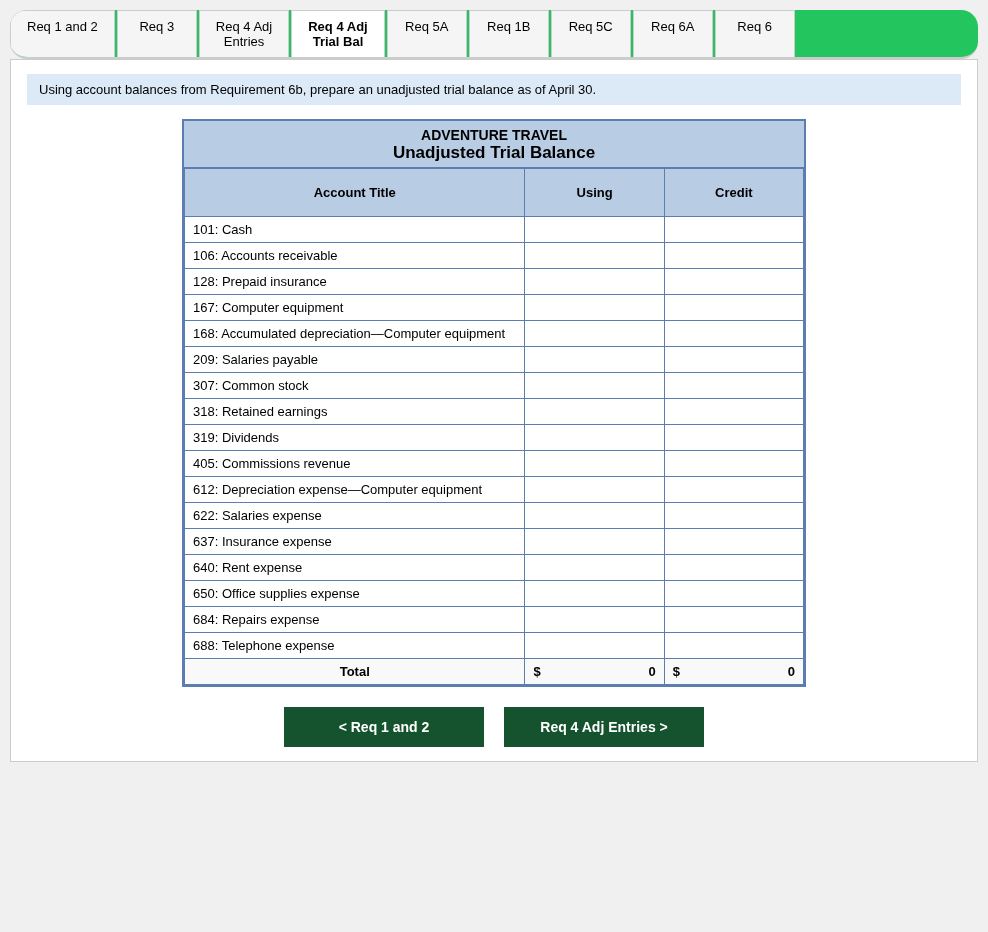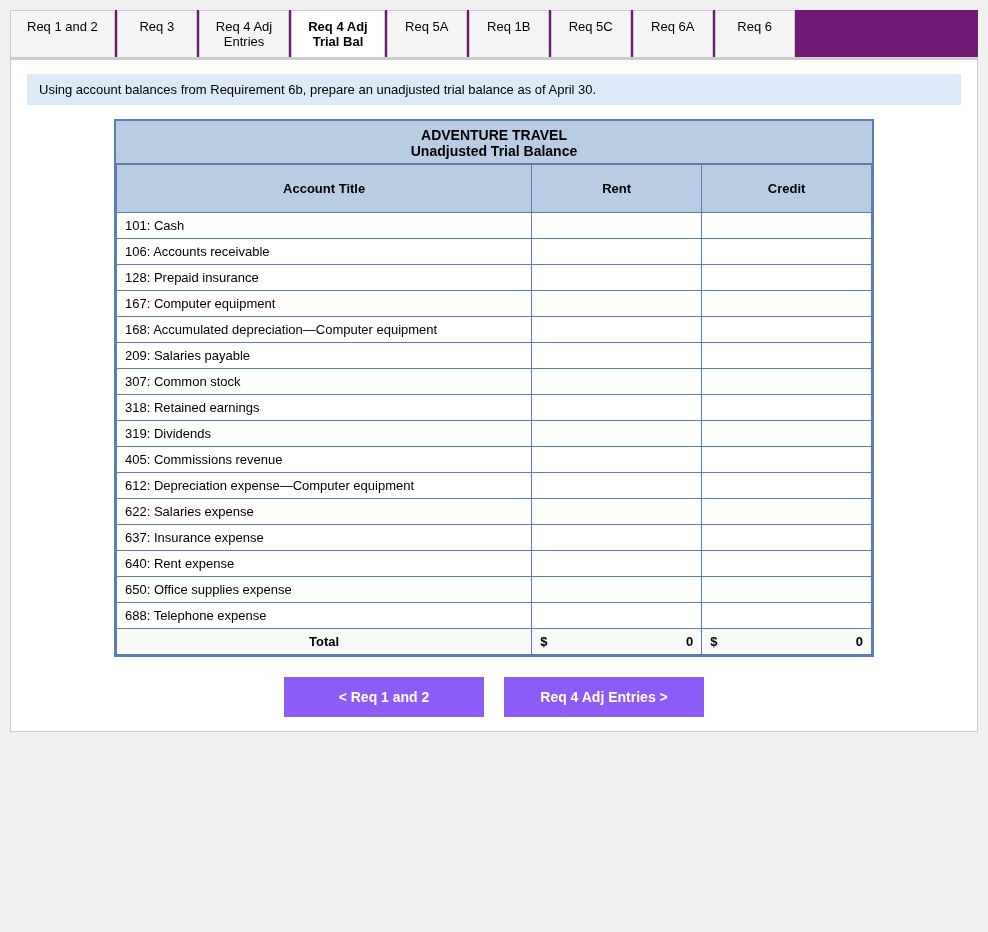--- a/index.html
+++ b/index.html
@@ -6,22 +6,23 @@
     body {
       font-family: Arial, sans-serif;
       font-size: 13px;
       background: #f0f0f0;
       padding: 10px;
     }
 
     .tabs-container {
       display: flex;
       border-bottom: 2px solid #ccc;
-      background: #701a75;
+      background: #22c55e;
       overflow: hidden;
+      border-radius: 17px;
     }
 
     .tab {
       padding: 8px 16px;
       border: 1px solid #ccc;
       border-bottom: none;
       background: #f5f5f5;
       cursor: pointer;
       text-align: center;
       min-width: 80px;
@@ -45,39 +46,39 @@
 
     .instruction {
       background: #dce9f7;
       padding: 8px 12px;
       margin-bottom: 14px;
       font-size: 13px;
     }
 
     .table-wrapper {
       border: 2px solid #5b7db1;
-      width: 760px;
+      width: 624px;
       margin: 0 auto;
     }
 
     .table-title-section {
       background: #b8cce4;
       text-align: center;
       padding: 6px 4px 4px;
       border-bottom: 1px solid #5b7db1;
     }
 
     .company-name {
       font-weight: bold;
       font-size: 14px;
     }
 
     .report-subtitle {
       font-weight: bold;
-      font-size: 14px;
+      font-size: 17px;
     }
 
     .report-date {
       font-size: 13px;
     }
 
     .accounts-table {
       width: 100%;
       border-collapse: collapse;
     }
@@ -130,21 +131,21 @@
     }
 
     .bottom-nav {
       display: flex;
       justify-content: center;
       gap: 20px;
       margin-top: 20px;
     }
 
     .nav-button {
-      background: #8b5cf6;
+      background: #14532d;
       color: #fff;
       border: none;
       padding: 12px 30px;
       font-size: 14px;
       font-weight: bold;
       cursor: pointer;
       min-width: 200px;
       display: flex;
       align-items: center;
       justify-content: center;
@@ -184,21 +185,21 @@
 
     <div class="table-title-section">
       <div class="company-name">ADVENTURE TRAVEL</div>
       <div class="report-subtitle">Unadjusted Trial Balance</div>
     </div>
 
     <table class="accounts-table">
       <thead>
         <tr>
           <th class="account-col">Account Title</th>
-          <th class="value-col">Rent</th>
+          <th class="value-col">Using</th>
           <th class="value-col">Credit</th>
         </tr>
       </thead>
       <tbody id="accounts-body">
 
       <tr>
             <td class="account-name">101: Cash</td>
             <td class="value-cell"><input class="input-cell" type="text" style=""></td>
             <td class="value-cell"><input class="input-cell" type="text" style=""></td>
           </tr>
@@ -262,20 +263,25 @@
             <td class="value-cell"><input class="input-cell" type="text" style=""></td>
             <td class="value-cell"><input class="input-cell" type="text" style=""></td>
           </tr>
           <tr>
             <td class="account-name">640: Rent expense</td>
             <td class="value-cell"><input class="input-cell" type="text" style=""></td>
             <td class="value-cell"><input class="input-cell" type="text" style=""></td>
           </tr>
           <tr>
             <td class="account-name">650: Office supplies expense</td>
+            <td class="value-cell"><input class="input-cell" type="text" style=""></td>
+            <td class="value-cell"><input class="input-cell" type="text" style=""></td>
+          </tr>
+          <tr>
+            <td class="account-name">684: Repairs expense</td>
             <td class="value-cell"><input class="input-cell" type="text" style=""></td>
             <td class="value-cell"><input class="input-cell" type="text" style=""></td>
           </tr>
           <tr>
             <td class="account-name">688: Telephone expense</td>
             <td class="value-cell"><input class="input-cell" type="text" style=""></td>
             <td class="value-cell"><input class="input-cell" type="text" style=""></td>
           </tr>
           <tr class="total-row">
             <td class="total-label">Total</td>

